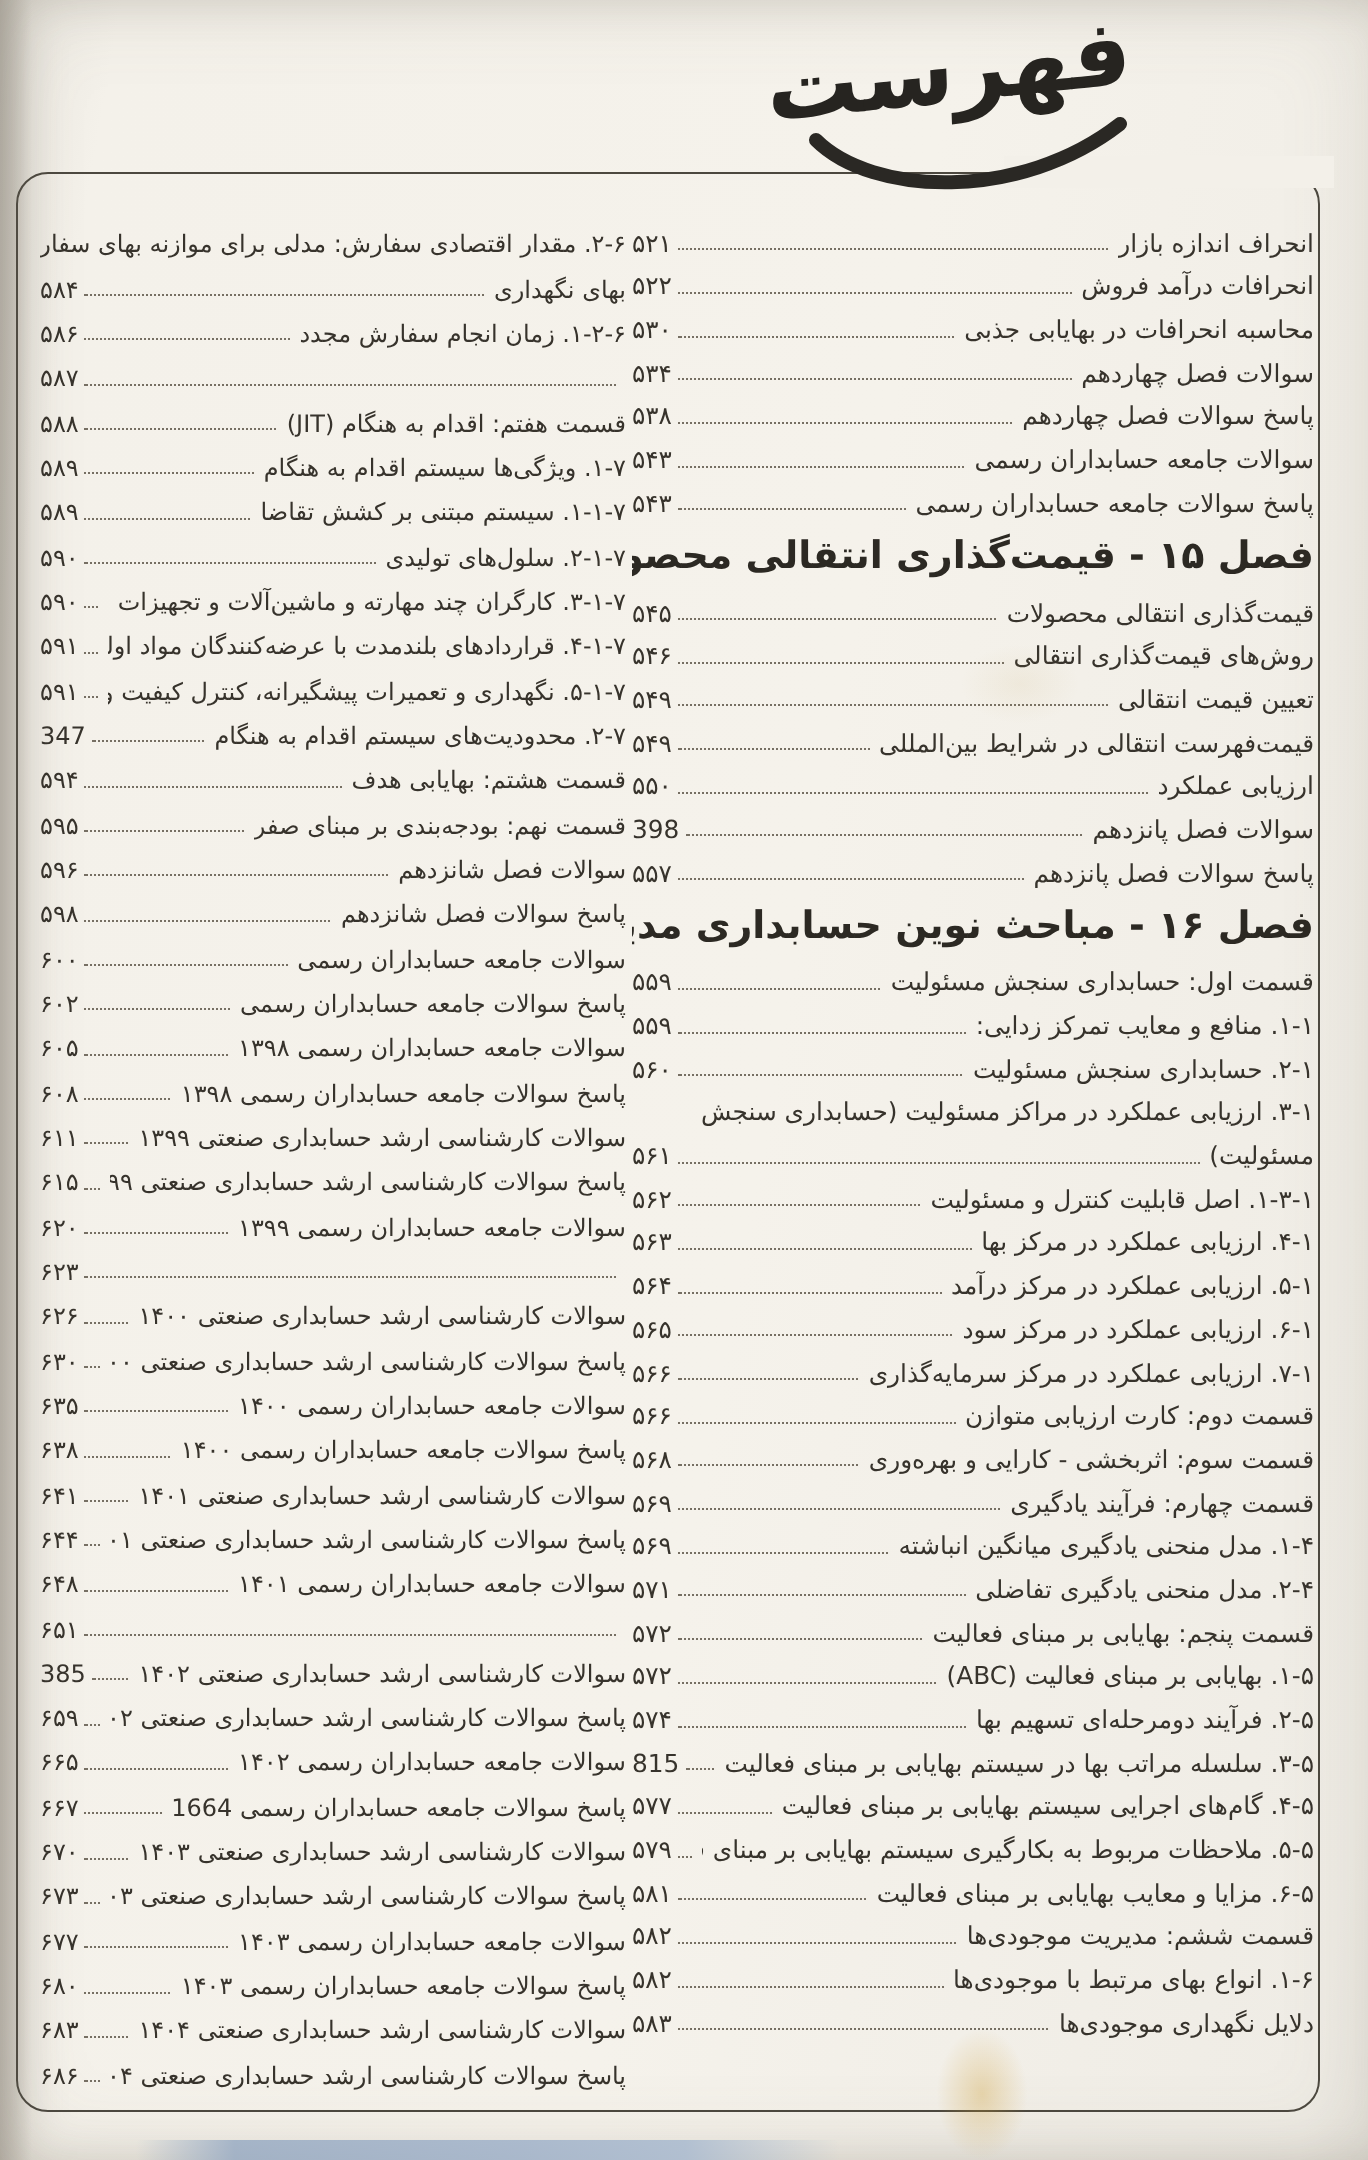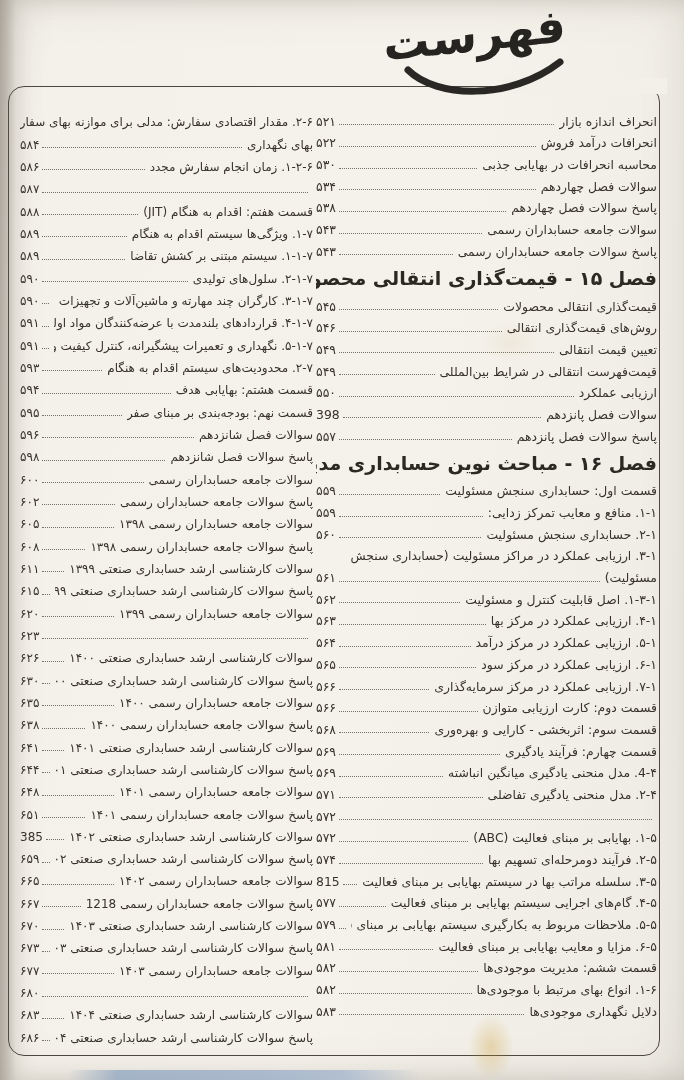--- a/index.html
+++ b/index.html
@@ -217,30 +217,31 @@
         <span class="t">قسمت سوم: اثربخشی - کارایی و بهره‌وری</span>
         <span class="dots"></span>
         <span class="p">۵۶۸</span>
       </div>
       <div class="row">
         <span class="t">قسمت چهارم: فرآیند یادگیری</span>
         <span class="dots"></span>
         <span class="p">۵۶۹</span>
       </div>
       <div class="row">
-        <span class="t">4-۴. مدل منحنی یادگیری میانگین انباشته</span>
+        <span class="t">۱-۴. مدل منحنی یادگیری میانگین انباشته</span>
         <span class="dots"></span>
         <span class="p">۵۶۹</span>
       </div>
       <div class="row">
         <span class="t">۲-۴. مدل منحنی یادگیری تفاضلی</span>
         <span class="dots"></span>
         <span class="p">۵۷۱</span>
       </div>
       <div class="row">
+        <span class="t">قسمت پنجم: بهایابی بر مبنای فعالیت</span>
         <span class="dots"></span>
         <span class="p">۵۷۲</span>
       </div>
       <div class="row">
         <span class="t">۱-۵. بهایابی بر مبنای فعالیت (ABC)</span>
         <span class="dots"></span>
         <span class="p">۵۷۲</span>
       </div>
       <div class="row">
         <span class="t">۲-۵. فرآیند دومرحله‌ای تسهیم بها</span>
@@ -333,21 +334,21 @@
         <span class="p">۵۹۱</span>
       </div>
       <div class="row">
         <span class="t">۵-۱-۷. نگهداری و تعمیرات پیشگیرانه، کنترل کیفیت و سیستم</span>
         <span class="dots"></span>
         <span class="p">۵۹۱</span>
       </div>
       <div class="row">
         <span class="t">۲-۷. محدودیت‌های سیستم اقدام به هنگام</span>
         <span class="dots"></span>
-        <span class="p">۵۹۳</span>
+        <span class="p">347</span>
       </div>
       <div class="row">
         <span class="t">قسمت هشتم: بهایابی هدف</span>
         <span class="dots"></span>
         <span class="p">۵۹۴</span>
       </div>
       <div class="row">
         <span class="t">قسمت نهم: بودجه‌بندی بر مبنای صفر</span>
         <span class="dots"></span>
         <span class="p">۵۹۵</span>
@@ -430,60 +431,60 @@
         <span class="t">پاسخ سوالات کارشناسی ارشد حسابداری صنعتی ۱۴۰۱</span>
         <span class="dots"></span>
         <span class="p">۶۴۴</span>
       </div>
       <div class="row">
         <span class="t">سوالات جامعه حسابداران رسمی ۱۴۰۱</span>
         <span class="dots"></span>
         <span class="p">۶۴۸</span>
       </div>
       <div class="row">
-        <span class="t">پاسخ سوالات جامعه حسابداران رسمی ۱۴۰۱</span>
         <span class="dots"></span>
         <span class="p">۶۵۱</span>
       </div>
       <div class="row">
         <span class="t">سوالات کارشناسی ارشد حسابداری صنعتی ۱۴۰۲</span>
         <span class="dots"></span>
         <span class="p">385</span>
       </div>
       <div class="row">
         <span class="t">پاسخ سوالات کارشناسی ارشد حسابداری صنعتی ۱۴۰۲</span>
         <span class="dots"></span>
         <span class="p">۶۵۹</span>
       </div>
       <div class="row">
         <span class="t">سوالات جامعه حسابداران رسمی ۱۴۰۲</span>
         <span class="dots"></span>
         <span class="p">۶۶۵</span>
       </div>
       <div class="row">
-        <span class="t">پاسخ سوالات جامعه حسابداران رسمی 1218</span>
+        <span class="t">پاسخ سوالات جامعه حسابداران رسمی 1664</span>
         <span class="dots"></span>
         <span class="p">۶۶۷</span>
       </div>
       <div class="row">
         <span class="t">سوالات کارشناسی ارشد حسابداری صنعتی ۱۴۰۳</span>
         <span class="dots"></span>
         <span class="p">۶۷۰</span>
       </div>
       <div class="row">
         <span class="t">پاسخ سوالات کارشناسی ارشد حسابداری صنعتی ۱۴۰۳</span>
         <span class="dots"></span>
         <span class="p">۶۷۳</span>
       </div>
       <div class="row">
         <span class="t">سوالات جامعه حسابداران رسمی ۱۴۰۳</span>
         <span class="dots"></span>
         <span class="p">۶۷۷</span>
       </div>
       <div class="row">
+        <span class="t">پاسخ سوالات جامعه حسابداران رسمی ۱۴۰۳</span>
         <span class="dots"></span>
         <span class="p">۶۸۰</span>
       </div>
       <div class="row">
         <span class="t">سوالات کارشناسی ارشد حسابداری صنعتی ۱۴۰۴</span>
         <span class="dots"></span>
         <span class="p">۶۸۳</span>
       </div>
       <div class="row">
         <span class="t">پاسخ سوالات کارشناسی ارشد حسابداری صنعتی ۱۴۰۴</span>

